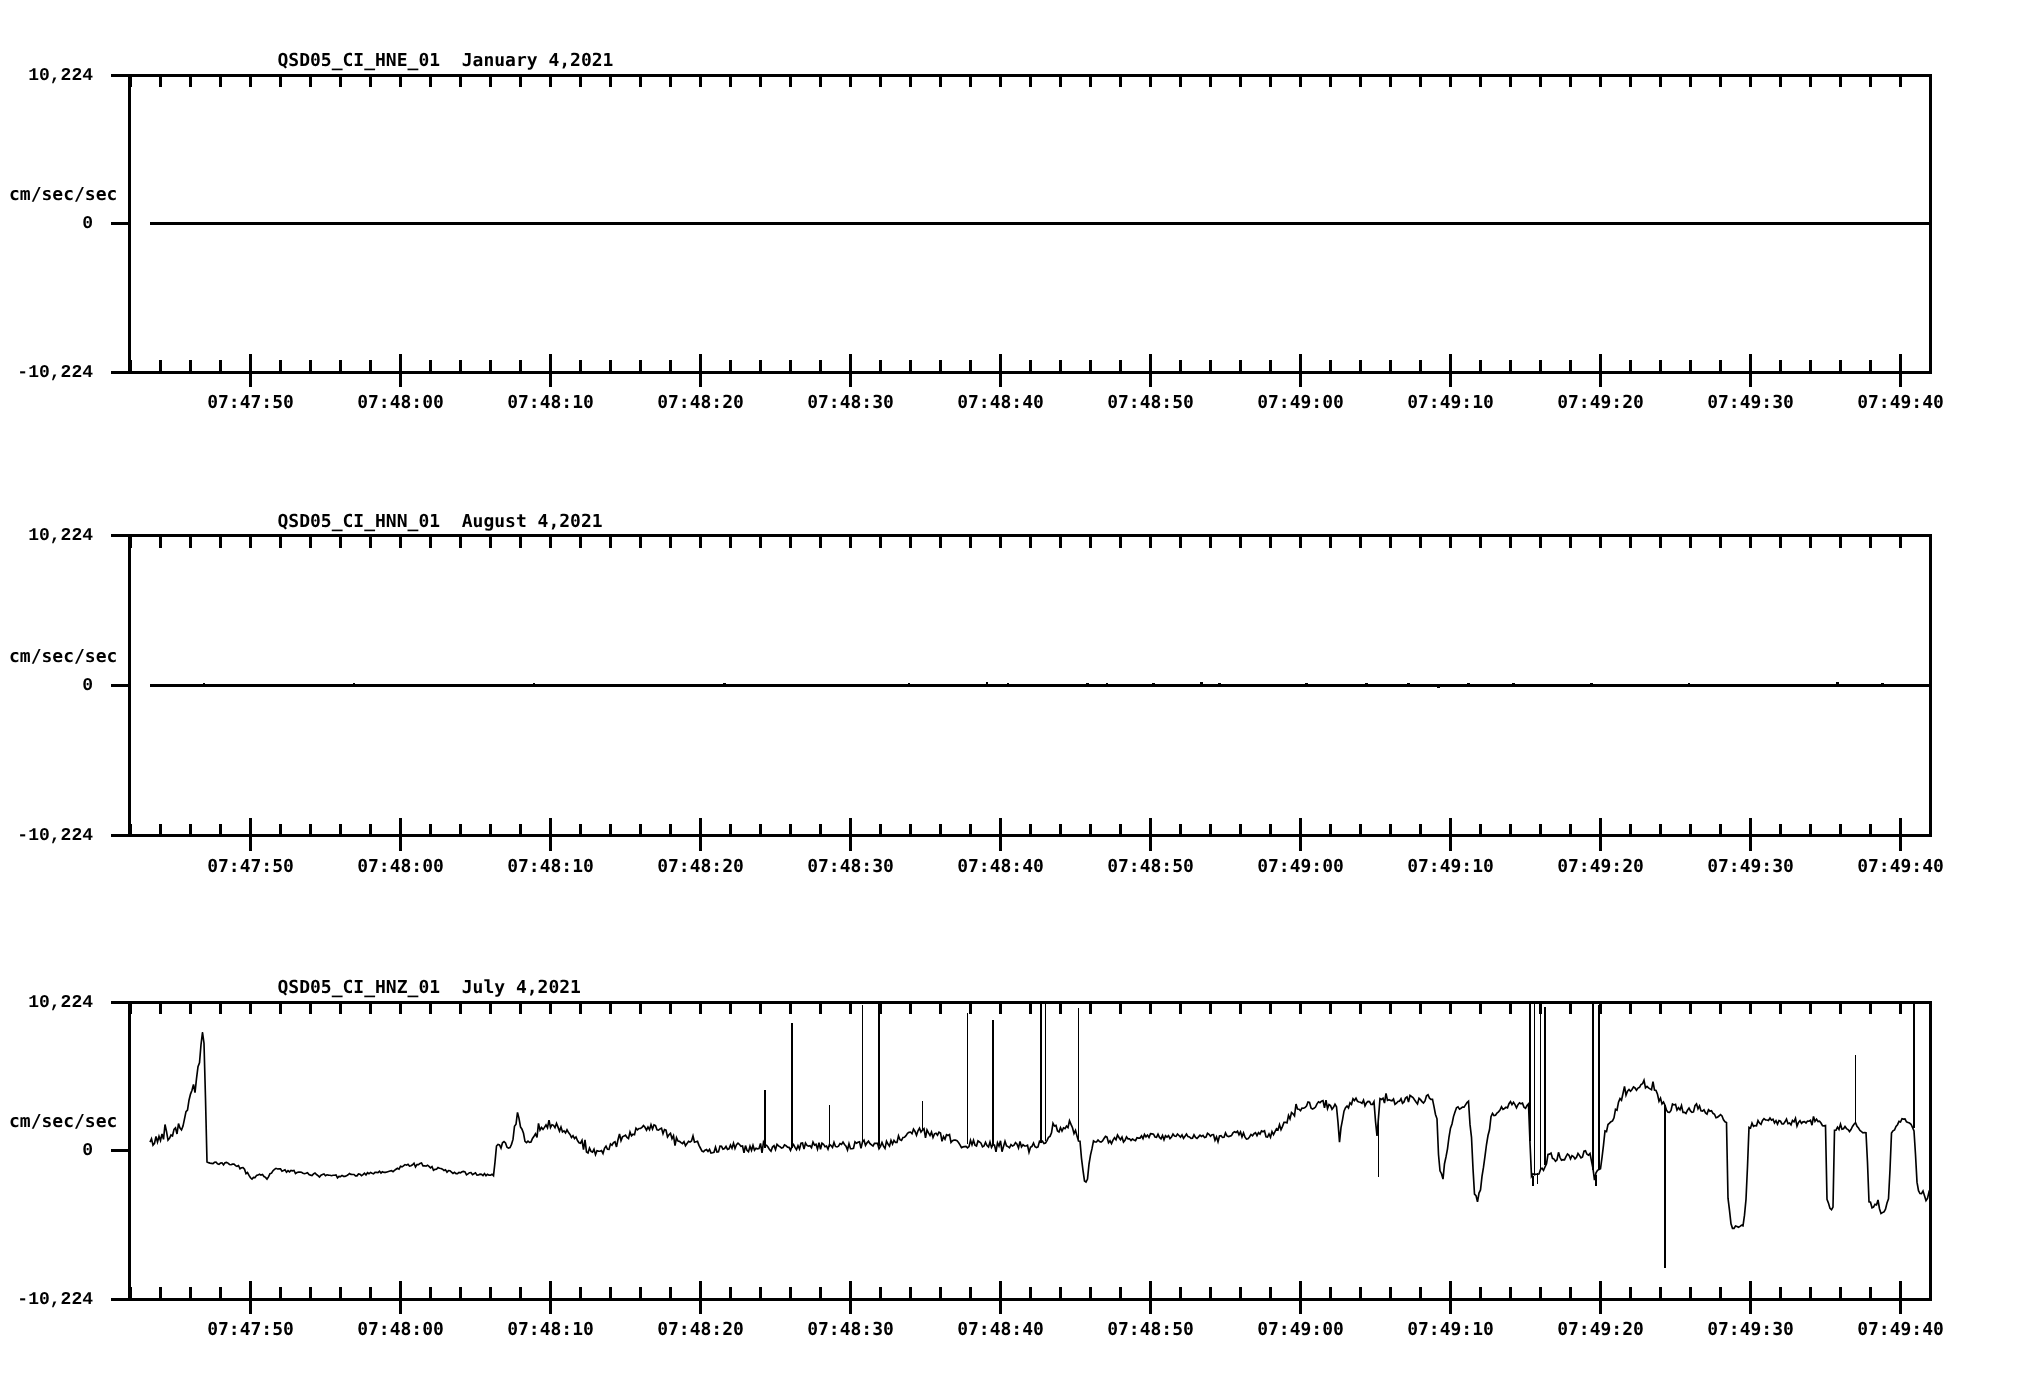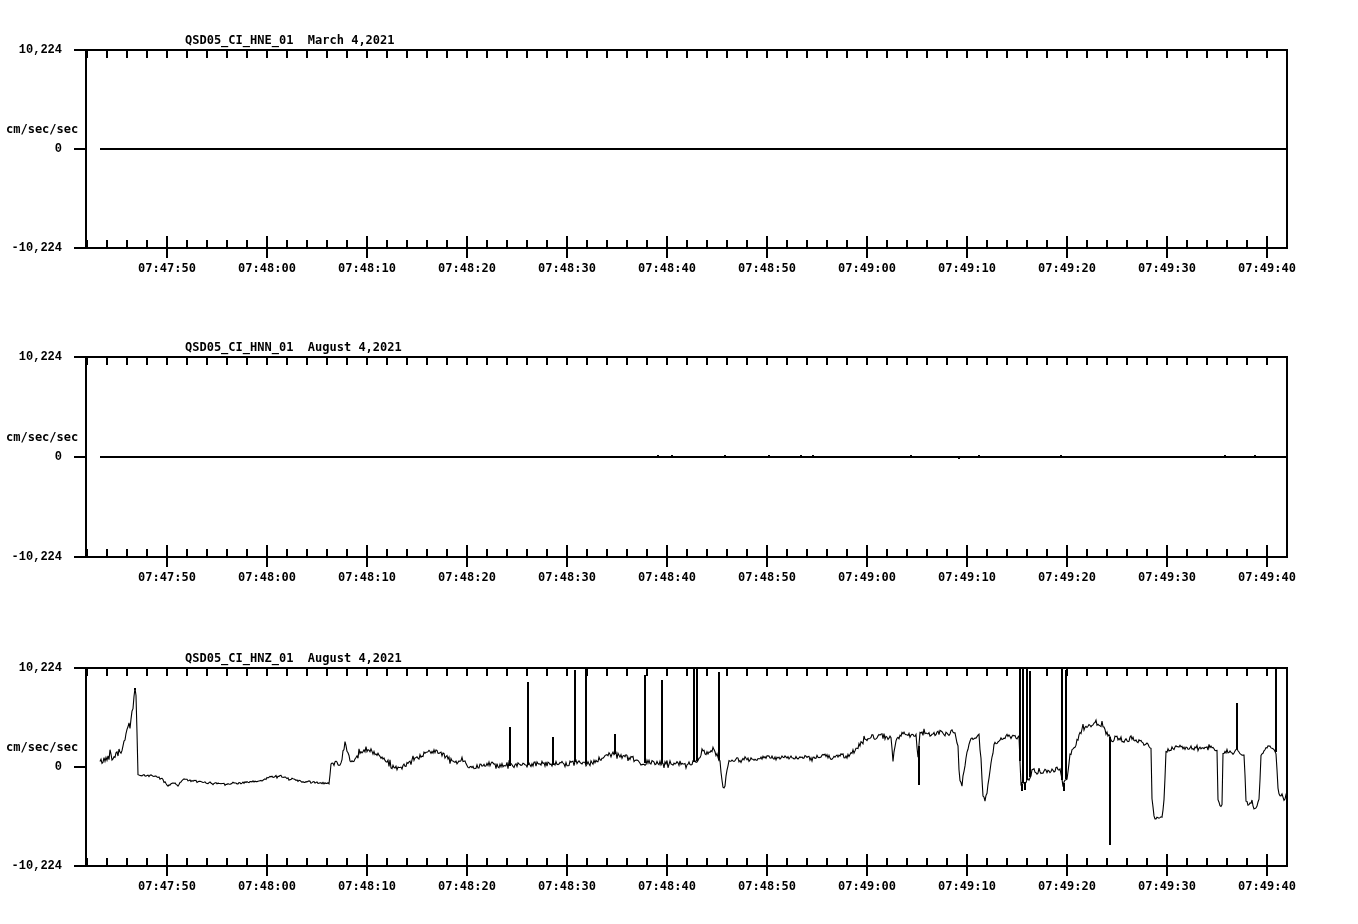--- a/index.html
+++ b/index.html
@@ -36,33 +36,33 @@
       <path d="M136,457 V455.533 M171,457 V455.8264 M236,457 V455.533 M339,457 V455.8264 M356,457 V455.533 M463,457 V455.8264 M483,457 V455.533 M569,457 V455.8264 M606,457 V455.533 M658,457 V454.555 M672,457 V455.2396 M725,457 V455.044 M738,457 V455.533 M769,457 V455.2396 M801,457 V454.8484 M813,457 V455.2396 M871,457 V455.533 M911,457 V455.2396 M939,457 V455.533 M959,457 V458.7604 M979,457 V455.2396 M1009,457 V455.533 M1061,457 V455.044 M1126,457 V455.533 M1225,457 V454.8484 M1255,457 V455.2396 " stroke="#000000" fill="none" stroke-width="1.4" shape-rendering="crispEdges"></path>
       <path d="M86,668 H1287 V866 H86 Z" stroke="#000000" fill="none" stroke-width="2" shape-rendering="crispEdges"></path>
       <path d="M74,668 H86 M74,767 H86 M74,866 H86 " stroke="#000000" fill="none" stroke-width="2" shape-rendering="crispEdges"></path>
       <path d="M87,668 V676 M107,668 V676 M127,668 V676 M147,668 V676 M167,668 V676 M187,668 V676 M207,668 V676 M227,668 V676 M247,668 V676 M267,668 V676 M287,668 V676 M307,668 V676 M327,668 V676 M347,668 V676 M367,668 V676 M387,668 V676 M407,668 V676 M427,668 V676 M447,668 V676 M467,668 V676 M487,668 V676 M507,668 V676 M527,668 V676 M547,668 V676 M567,668 V676 M587,668 V676 M607,668 V676 M627,668 V676 M647,668 V676 M667,668 V676 M687,668 V676 M707,668 V676 M727,668 V676 M747,668 V676 M767,668 V676 M787,668 V676 M807,668 V676 M827,668 V676 M847,668 V676 M867,668 V676 M887,668 V676 M907,668 V676 M927,668 V676 M947,668 V676 M967,668 V676 M987,668 V676 M1007,668 V676 M1027,668 V676 M1047,668 V676 M1067,668 V676 M1087,668 V676 M1107,668 V676 M1127,668 V676 M1147,668 V676 M1167,668 V676 M1187,668 V676 M1207,668 V676 M1227,668 V676 M1247,668 V676 M1267,668 V676 M1287,668 V676 " stroke="#000000" fill="none" stroke-width="1.4" shape-rendering="crispEdges"></path>
       <path d="M87,866 V858 M107,866 V858 M127,866 V858 M147,866 V858 M167,866 V858 M187,866 V858 M207,866 V858 M227,866 V858 M247,866 V858 M267,866 V858 M287,866 V858 M307,866 V858 M327,866 V858 M347,866 V858 M367,866 V858 M387,866 V858 M407,866 V858 M427,866 V858 M447,866 V858 M467,866 V858 M487,866 V858 M507,866 V858 M527,866 V858 M547,866 V858 M567,866 V858 M587,866 V858 M607,866 V858 M627,866 V858 M647,866 V858 M667,866 V858 M687,866 V858 M707,866 V858 M727,866 V858 M747,866 V858 M767,866 V858 M787,866 V858 M807,866 V858 M827,866 V858 M847,866 V858 M867,866 V858 M887,866 V858 M907,866 V858 M927,866 V858 M947,866 V858 M967,866 V858 M987,866 V858 M1007,866 V858 M1027,866 V858 M1047,866 V858 M1067,866 V858 M1087,866 V858 M1107,866 V858 M1127,866 V858 M1147,866 V858 M1167,866 V858 M1187,866 V858 M1207,866 V858 M1227,866 V858 M1247,866 V858 M1267,866 V858 M1287,866 V858 " stroke="#000000" fill="none" stroke-width="1.4" shape-rendering="crispEdges"></path>
       <path d="M167,854 V876 M267,854 V876 M367,854 V876 M467,854 V876 M567,854 V876 M667,854 V876 M767,854 V876 M867,854 V876 M967,854 V876 M1067,854 V876 M1167,854 V876 M1267,854 V876 " stroke="#000000" fill="none" stroke-width="1.6" shape-rendering="crispEdges"></path>
       <polyline points="100,761.4 101,759.2 102,763.4 103,762.2 104,757.7 105,761.4 106,757.5 107,760.3 108,755.9 109,759.6 110,749.7 111,754.2 112,760.1 113,758.9 114,756.7 115,757.3 116,752.9 117,751.9 118,756.0 119,749.0 120,752.1 121,753.3 122,750.7 123,745.9 124,741.1 125,740.1 126,733.5 127,729.4 128,726.8 129,722.9 130,728.4 131,719.1 132,711.1 133,708.6 134,696.5 135,688.3 136,695.5 137,732.4 138,774.7 139,775.1 140,775.4 141,775.6 142,775.8 143,774.9 144,774.7 145,775.9 146,776.2 147,775.4 148,775.2 149,776.6 150,775.2 151,774.9 152,775.4 153,776.3 154,776.5 155,776.1 156,776.0 157,777.1 158,777.5 159,777.0 160,779.2 161,778.5 162,778.4 163,779.5 164,782.4 165,781.7 166,783.6 167,785.2 168,786.1 169,784.9 170,785.1 171,783.7 172,783.4 173,782.8 174,783.4 175,783.0 176,784.4 177,784.9 178,786.1 179,784.6 180,782.5 181,782.1 182,780.5 183,779.6 184,778.9 185,779.3 186,779.2 187,779.2 188,780.8 189,780.4 190,779.9 191,781.5 192,780.4 193,781.3 194,780.3 195,780.6 196,780.3 197,782.4 198,781.7 199,781.4 200,781.4 201,781.5 202,782.1 203,782.5 204,782.2 205,781.8 206,783.0 207,783.4 208,783.7 209,782.6 210,782.0 211,783.0 212,783.7 213,784.7 214,783.5 215,783.0 216,782.6 217,783.8 218,783.2 219,783.4 220,783.5 221,783.8 222,783.5 223,783.5 224,783.3 225,785.3 226,784.3 227,784.4 228,783.6 229,784.2 230,784.2 231,783.9 232,783.2 233,782.3 234,782.9 235,783.0 236,783.0 237,783.9 238,783.9 239,782.6 240,782.8 241,783.8 242,783.1 243,782.1 244,783.3 245,781.8 246,782.5 247,781.6 248,782.2 249,782.6 250,781.6 251,781.6 252,781.8 253,780.8 254,782.0 255,781.2 256,781.6 257,781.6 258,781.3 259,781.0 260,780.7 261,780.4 262,781.1 263,780.2 264,779.5 265,778.8 266,779.4 267,777.5 268,777.9 269,777.3 270,776.4 271,776.8 272,776.2 273,777.4 274,777.2 275,776.5 276,775.5 277,778.0 278,776.4 279,776.4 280,775.6 281,775.3 282,777.2 283,777.2 284,777.4 285,776.8 286,777.6 287,778.6 288,777.8 289,780.2 290,779.6 291,779.5 292,778.3 293,778.8 294,779.0 295,779.5 296,780.4 297,779.9 298,781.4 299,780.4 300,780.5 301,781.4 302,782.3 303,781.6 304,782.4 305,782.4 306,781.6 307,781.9 308,781.2 309,780.9 310,781.3 311,783.2 312,782.6 313,781.8 314,781.7 315,783.1 316,782.5 317,781.9 318,783.4 319,783.3 320,782.8 321,782.9 322,783.7 323,782.4 324,783.8 325,782.8 326,783.4 327,783.5 328,782.8 329,783.8 330,774.8 331,764.0 332,763.0 333,763.3 334,765.4 335,761.9 336,761.1 337,762.0 338,764.8 339,765.4 340,765.1 341,762.9 342,759.6 343,750.8 344,749.5 345,741.6 346,745.6 347,751.3 348,752.8 349,755.5 350,760.9 351,761.8 352,760.8 353,761.6 354,761.3 355,759.0 356,757.5 357,755.9 358,758.3 359,748.9 360,753.4 361,751.7 362,752.9 363,751.6 364,749.9 365,751.8 366,746.7 367,751.7 368,749.8 369,750.2 370,751.8 371,748.9 372,751.4 373,754.1 374,751.4 375,754.6 376,753.9 377,755.3 378,753.2 379,755.1 380,756.3 381,758.3 382,757.1 383,759.1 384,758.0 385,760.4 386,761.8 387,762.1 388,760.2 389,766.4 390,759.9 391,768.0 392,768.6 393,765.4 394,767.6 395,768.1 396,766.2 397,769.8 398,767.2 399,767.4 400,767.5 401,767.1 402,769.0 403,765.5 404,764.1 405,766.2 406,766.3 407,762.6 408,763.5 409,761.8 410,761.2 411,764.6 412,759.8 413,755.9 414,760.4 415,757.9 416,757.4 417,756.8 418,758.3 419,759.1 420,754.7 421,757.2 422,756.2 423,756.5 424,752.1 425,753.2 426,752.3 427,752.3 428,751.6 429,750.4 430,751.5 431,753.4 432,751.4 433,753.1 434,749.8 435,752.7 436,749.9 437,750.4 438,753.2 439,753.4 440,752.6 441,752.1 442,755.8 443,753.0 444,753.4 445,758.0 446,756.5 447,755.5 448,759.1 449,757.1 450,763.7 451,758.5 452,760.7 453,760.9 454,761.8 455,762.4 456,761.1 457,763.8 458,762.4 459,760.9 460,761.4 461,760.7 462,757.3 463,761.5 464,761.2 465,760.9 466,763.6 467,765.5 468,767.4 469,767.8 470,766.8 471,766.4 472,767.6 473,766.3 474,768.7 475,768.5 476,768.2 477,764.8 478,768.0 479,767.9 480,764.1 481,764.2 482,766.1 483,765.7 484,764.3 485,766.3 486,765.9 487,763.4 488,765.5 489,762.1 490,765.7 491,763.2 492,762.1 493,763.0 494,764.2 495,764.0 496,768.6 497,763.7 498,766.9 499,767.8 500,764.2 501,766.9 502,763.6 503,766.8 504,765.5 505,765.9 506,765.7 507,762.3 508,768.6 509,761.5 510,763.4 511,763.5 512,764.7 513,766.4 514,767.5 515,764.7 516,763.8 517,766.4 518,762.9 519,763.9 520,764.5 521,765.4 522,765.1 523,763.3 524,763.8 525,764.8 526,764.9 527,766.9 528,764.3 529,763.0 530,764.9 531,766.5 532,763.8 533,766.0 534,762.2 535,762.0 536,766.1 537,762.0 538,763.6 539,764.1 540,763.8 541,765.1 542,761.4 543,763.4 544,762.8 545,766.1 546,761.8 547,766.2 548,762.1 549,762.8 550,764.5 551,764.0 552,766.1 553,762.9 554,763.7 555,765.0 556,761.6 557,764.3 558,764.6 559,764.1 560,762.4 561,762.9 562,761.4 563,763.0 564,764.1 565,766.7 566,762.5 567,765.8 568,765.8 569,765.5 570,761.2 571,762.2 572,761.5 573,761.2 574,765.6 575,761.2 576,760.1 577,763.6 578,761.9 579,760.8 580,762.4 581,763.3 582,764.0 583,762.2 584,762.2 585,762.2 586,765.8 587,764.2 588,761.7 589,764.1 590,765.6 591,760.8 592,762.7 593,764.1 594,760.2 595,762.7 596,760.3 597,761.6 598,761.6 599,757.2 600,759.8 601,760.3 602,758.3 603,758.2 604,757.1 605,755.6 606,754.9 607,754.7 608,755.8 609,752.8 610,754.3 611,756.9 612,753.9 613,752.1 614,754.7 615,753.4 616,752.4 617,758.6 618,753.3 619,755.3 620,757.0 621,754.7 622,758.3 623,755.9 624,755.5 625,756.8 626,754.8 627,755.3 628,760.9 629,757.7 630,759.5 631,756.5 632,757.0 633,756.4 634,761.6 635,760.4 636,760.1 637,760.1 638,760.4 639,761.7 640,763.2 641,765.1 642,764.6 643,764.4 644,764.3 645,765.2 646,764.4 647,760.2 648,763.2 649,760.2 650,763.5 651,764.0 652,760.6 653,761.3 654,762.1 655,764.6 656,764.0 657,761.5 658,763.7 659,764.7 660,761.3 661,764.9 662,763.0 663,763.4 664,767.9 665,761.8 666,764.0 667,760.5 668,767.8 669,764.4 670,760.9 671,763.9 672,764.4 673,765.2 674,763.1 675,764.0 676,763.4 677,761.7 678,762.8 679,765.3 680,760.9 681,764.6 682,763.2 683,764.0 684,764.0 685,763.5 686,768.1 687,764.8 688,764.2 689,762.0 690,764.5 691,765.0 692,764.6 693,760.9 694,761.5 695,760.8 696,762.4 697,762.0 698,760.4 699,758.2 700,757.6 701,755.2 702,748.9 703,750.7 704,750.3 705,754.0 706,754.6 707,751.8 708,754.0 709,751.9 710,752.4 711,750.7 712,751.7 713,747.2 714,749.6 715,751.8 716,755.7 717,753.6 718,757.3 719,760.7 720,760.8 721,772.2 722,780.3 723,787.3 724,788.0 725,786.0 726,776.1 727,770.1 728,765.8 729,760.6 730,761.3 731,761.3 732,760.0 733,761.1 734,761.4 735,760.6 736,759.0 737,757.6 738,758.1 739,761.8 740,760.5 741,762.4 742,760.1 743,758.5 744,759.8 745,756.7 746,758.3 747,759.8 748,758.1 749,761.4 750,760.2 751,757.9 752,759.2 753,759.2 754,760.3 755,759.3 756,760.0 757,760.4 758,758.5 759,758.7 760,758.7 761,757.2 762,759.1 763,756.3 764,757.9 765,756.7 766,758.3 767,755.8 768,755.9 769,756.1 770,758.0 771,758.2 772,756.1 773,758.3 774,759.2 775,757.0 776,759.9 777,757.2 778,758.1 779,757.1 780,759.0 781,758.0 782,756.0 783,757.3 784,757.6 785,756.0 786,757.0 787,758.1 788,756.6 789,758.9 790,757.5 791,756.0 792,757.7 793,758.0 794,758.9 795,758.8 796,756.5 797,758.3 798,759.0 799,757.9 800,756.8 801,757.6 802,756.9 803,758.4 804,758.0 805,755.5 806,756.2 807,757.5 808,756.5 809,756.4 810,760.2 811,757.9 812,761.1 813,757.3 814,757.1 815,758.3 816,758.2 817,755.3 818,757.3 819,757.7 820,757.4 821,757.1 822,755.2 823,754.5 824,755.0 825,754.1 826,756.5 827,754.6 828,757.9 829,755.3 830,758.1 831,759.4 832,759.2 833,758.0 834,756.3 835,757.2 836,755.8 837,755.1 838,757.1 839,755.1 840,756.1 841,753.9 842,754.5 843,753.9 844,757.8 845,758.0 846,756.0 847,758.2 848,754.4 849,756.4 850,754.4 851,752.5 852,753.3 853,749.8 854,753.1 855,750.9 856,748.2 857,748.2 858,748.6 859,743.6 860,745.9 861,741.7 862,742.5 863,743.9 864,736.0 865,739.3 866,739.5 867,740.5 868,738.7 869,738.8 870,738.4 871,737.4 872,734.6 873,734.9 874,738.7 875,739.4 876,738.9 877,738.0 878,735.9 879,734.5 880,735.1 881,734.1 882,733.7 883,738.6 884,733.5 885,739.1 886,736.4 887,737.1 888,739.5 889,738.2 890,736.2 891,737.8 892,748.3 893,761.4 894,751.8 895,746.6 896,740.8 897,738.4 898,737.4 899,738.7 900,735.2 901,736.2 902,732.5 903,733.7 904,732.1 905,734.2 906,734.7 907,734.8 908,735.5 909,733.4 910,737.2 911,735.2 912,734.3 913,734.4 914,736.3 915,736.3 916,734.4 917,747.5 918,757.3 919,744.9 920,732.4 921,733.0 922,732.1 923,735.4 924,728.9 925,733.6 926,733.1 927,733.6 928,733.9 929,732.7 930,736.2 931,735.5 932,734.3 933,734.1 934,732.5 935,735.5 936,734.6 937,732.0 938,731.2 939,734.7 940,730.3 941,731.0 942,731.7 943,733.2 944,734.6 945,735.9 946,732.2 947,733.1 948,734.4 949,735.4 950,734.0 951,730.5 952,729.8 953,732.1 954,732.9 955,732.9 956,737.8 957,743.0 958,745.9 959,769.7 960,780.5 961,782.5 962,786.1 963,775.8 964,771.3 965,765.9 966,758.0 967,752.1 968,749.3 969,744.4 970,741.3 971,738.5 972,737.9 973,739.4 974,738.8 975,738.1 976,738.1 977,736.6 978,735.1 979,734.2 980,749.6 981,758.2 982,779.1 983,796.1 984,797.1 985,801.2 986,795.4 987,793.3 988,784.3 989,778.1 990,770.7 991,763.0 992,757.0 993,753.2 994,744.5 995,742.3 996,743.7 997,743.5 998,742.0 999,741.2 1000,740.1 1001,737.9 1002,739.6 1003,739.0 1004,738.2 1005,738.6 1006,735.8 1007,734.4 1008,736.4 1009,734.9 1010,736.4 1011,738.5 1012,736.4 1013,735.2 1014,735.9 1015,735.4 1016,738.2 1017,738.9 1018,737.0 1019,735.9 1020,761.8 1021,784.2 1022,782.6 1023,783.2 1024,782.7 1025,783.0 1026,782.6 1027,779.6 1028,778.8 1029,780.2 1030,778.0 1031,775.8 1032,769.6 1033,769.4 1034,768.7 1035,772.2 1036,772.7 1037,774.2 1038,773.2 1039,768.2 1040,771.7 1041,773.5 1042,773.1 1043,773.2 1044,771.1 1045,769.3 1046,770.2 1047,772.6 1048,770.4 1049,771.0 1050,772.6 1051,771.5 1052,769.0 1053,770.3 1054,771.9 1055,771.3 1056,767.5 1057,767.2 1058,769.5 1059,770.1 1060,769.0 1061,774.1 1062,779.1 1063,786.7 1064,781.9 1065,780.2 1066,779.7 1067,779.2 1068,771.7 1069,763.4 1070,754.0 1071,754.4 1072,749.7 1073,748.8 1074,747.8 1075,747.3 1076,745.2 1077,739.5 1078,740.1 1079,734.8 1080,732.4 1081,733.5 1082,729.0 1083,724.2 1084,730.1 1085,727.4 1086,726.3 1087,727.5 1088,726.3 1089,724.6 1090,725.3 1091,726.8 1092,725.4 1093,724.9 1094,723.1 1095,722.5 1096,720.2 1097,725.2 1098,724.3 1099,725.3 1100,725.9 1101,726.5 1102,721.1 1103,726.7 1104,727.0 1105,729.5 1106,734.2 1107,732.1 1108,736.0 1109,734.7 1110,736.8 1111,740.1 1112,741.5 1113,741.6 1114,740.3 1115,736.0 1116,736.6 1117,736.2 1118,740.0 1119,738.5 1120,739.8 1121,737.0 1122,741.6 1123,741.5 1124,742.3 1125,740.1 1126,738.7 1127,740.6 1128,741.6 1129,741.3 1130,737.1 1131,735.9 1132,739.2 1133,737.3 1134,740.5 1135,740.8 1136,739.9 1137,741.9 1138,742.7 1139,739.8 1140,740.8 1141,740.5 1142,742.2 1143,742.8 1144,745.2 1145,744.8 1146,744.0 1147,743.1 1148,744.0 1149,746.5 1150,747.9 1151,748.3 1152,798.8 1153,806.9 1154,815.9 1155,818.9 1156,818.9 1157,817.3 1158,817.7 1159,818.2 1160,817.6 1161,816.8 1162,817.2 1163,810.1 1164,799.6 1165,777.7 1166,751.6 1167,752.1 1168,748.7 1169,750.9 1170,750.4 1171,750.5 1172,747.0 1173,748.7 1174,749.6 1175,747.0 1176,745.8 1177,746.6 1178,746.7 1179,747.0 1180,745.3 1181,746.8 1182,746.2 1183,748.7 1184,747.1 1185,749.4 1186,747.1 1187,747.5 1188,749.3 1189,749.3 1190,747.9 1191,746.0 1192,749.1 1193,748.7 1194,749.9 1195,747.0 1196,747.9 1197,745.5 1198,750.7 1199,748.3 1200,747.1 1201,748.9 1202,747.9 1203,747.8 1204,748.7 1205,747.4 1206,747.5 1207,746.9 1208,750.1 1209,744.3 1210,747.6 1211,746.1 1212,747.7 1213,747.4 1214,748.7 1215,750.5 1216,750.6 1217,750.4 1218,799.6 1219,802.2 1220,805.6 1221,806.5 1222,804.7 1223,753.5 1224,753.4 1225,751.4 1226,753.0 1227,749.5 1228,752.8 1229,752.5 1230,751.0 1231,752.4 1232,753.0 1233,754.4 1234,753.0 1235,751.0 1236,749.5 1237,748.5 1238,750.8 1239,752.0 1240,753.7 1241,754.4 1242,755.2 1243,755.0 1244,755.1 1245,775.0 1246,801.2 1247,801.5 1248,805.2 1249,804.7 1250,802.9 1251,803.3 1252,800.0 1253,805.8 1254,809.0 1255,808.4 1256,807.9 1257,806.1 1258,802.0 1259,799.2 1260,779.8 1261,755.4 1262,753.9 1263,753.3 1264,750.9 1265,749.8 1266,747.6 1267,748.0 1268,745.8 1269,746.1 1270,746.0 1271,747.9 1272,748.3 1273,748.7 1274,749.5 1275,751.6 1276,753.9 1277,769.7 1278,788.1 1279,793.8 1280,795.7 1281,795.8 1282,794.0 1283,797.2 1284,800.4 1285,799.0 1286,794.6 1287,795.9" stroke="#000000" fill="none" stroke-width="1.1"></polyline>
       <path d="M135,689.7 V687.8 M510,765.5 V726.9 M528,765.0 V681.9 M553,764.8 V736.7 M575,762.4 V670.2 M586,763.8 V668.2 M615,753.7 V733.7 M645,762.7 V675.1 M662,763.1 V680.0 M694,762.1 V668.2 M697,760.6 V669.2 M719,759.7 V672.1 M919,746.0 V784.6 M1020,760.6 V668.2 M1022,783.9 V790.5 M1023,783.1 V667.2 M1025,781.7 V789.5 M1027,780.2 V668.2 M1030,776.5 V671.2 M1062,779.7 V668.2 M1064,783.4 V790.5 M1066,779.0 V670.2 M1110,736.7 V845.2 M1237,749.4 V703.4 M1276,752.3 V667.2 " stroke="#000000" fill="none" stroke-width="1.2" shape-rendering="crispEdges"></path>
     </svg>
 
-  <div class="lbl title t1">QSD05_CI_HNE_01  March 4,2021</div>
+  <div class="lbl title t1">QSD05_CI_HNE_01  January 4,2021</div>
   <div class="lbl r p1-ymax">10,224</div>
   <div class="lbl unit p1-unit">cm/sec/sec</div>
   <div class="lbl r p1-zero">0</div>
   <div class="lbl r p1-ymin">-10,224</div>
 
   <div class="lbl title t2">QSD05_CI_HNN_01  August 4,2021</div>
   <div class="lbl r p2-ymax">10,224</div>
   <div class="lbl unit p2-unit">cm/sec/sec</div>
   <div class="lbl r p2-zero">0</div>
   <div class="lbl r p2-ymin">-10,224</div>
 
-  <div class="lbl title t3">QSD05_CI_HNZ_01  August 4,2021</div>
+  <div class="lbl title t3">QSD05_CI_HNZ_01  July 4,2021</div>
   <div class="lbl r p3-ymax">10,224</div>
   <div class="lbl unit p3-unit">cm/sec/sec</div>
   <div class="lbl r p3-zero">0</div>
   <div class="lbl r p3-ymin">-10,224</div>
 <div class="lbl xt" style="left: 127px; top: 261px;">07:47:50</div>
     <div class="lbl xt" style="left: 227px; top: 261px;">07:48:00</div>
     <div class="lbl xt" style="left: 327px; top: 261px;">07:48:10</div>
     <div class="lbl xt" style="left: 427px; top: 261px;">07:48:20</div>
     <div class="lbl xt" style="left: 527px; top: 261px;">07:48:30</div>
     <div class="lbl xt" style="left: 627px; top: 261px;">07:48:40</div>

